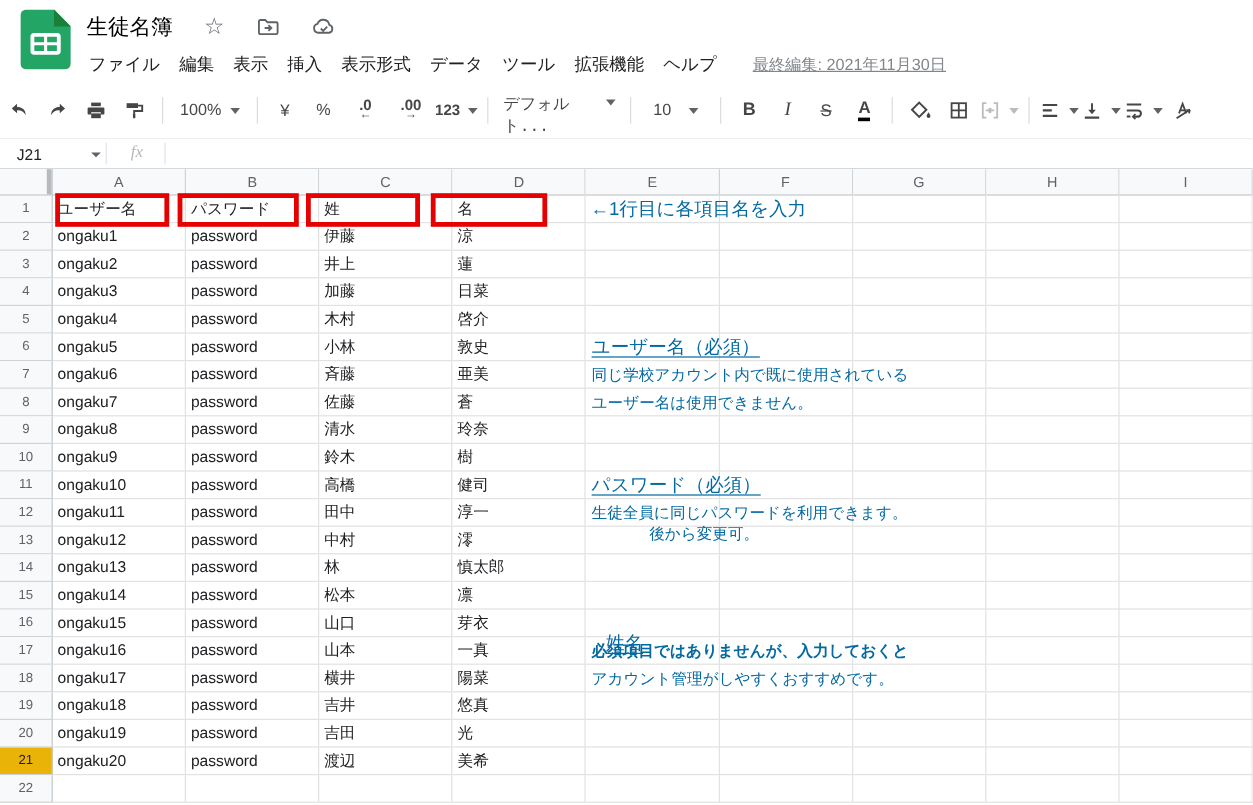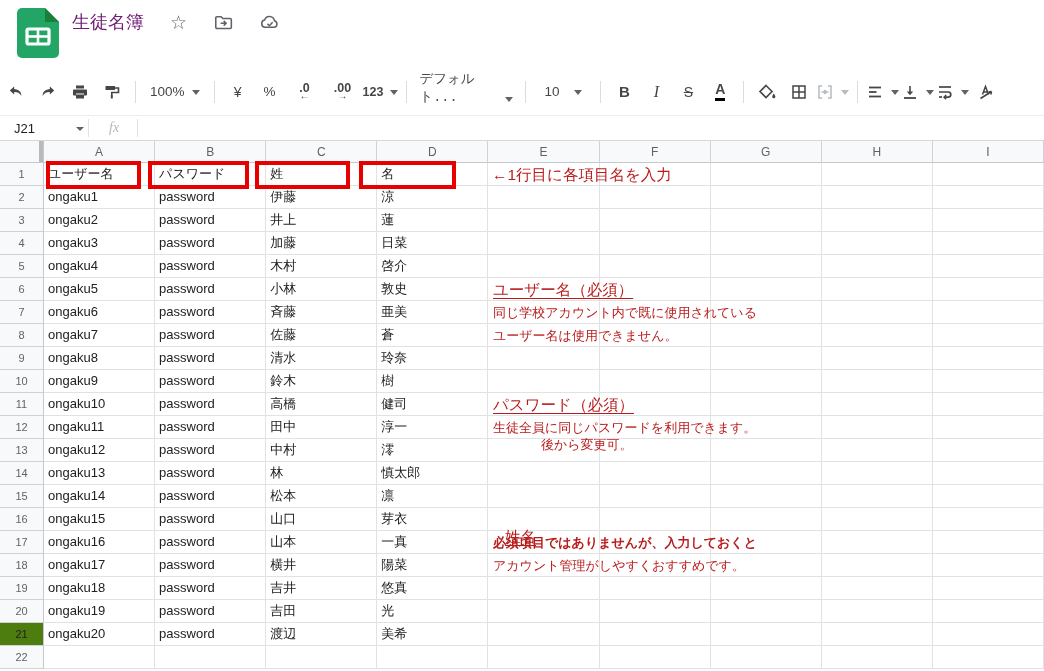--- a/index.html
+++ b/index.html
@@ -4,21 +4,21 @@
 <style>
   * { box-sizing: border-box; margin: 0; padding: 0; }
   html,body { width:1044px; height:671px; overflow:hidden; background:#fff;
     font-family:"Liberation Sans","DejaVu Sans",sans-serif; }
   body { position:relative; color:#202124; }
 
   
   .topbar { position:absolute; left:0; top:0; width:1044px; height:68px; background:#fff; }
   .logo { position:absolute; left:17px; top:8px; width:42px; height:50px; }
   .title-row { position:absolute; left:72px; top:10px; display:flex; align-items:center; }
-  .doc-title { font-size:18px; color:#701a75; }
+  .doc-title { font-size:18px; color:#000000; }
   .title-icon { margin-left:26px; color:#5f6368; display:flex; align-items:center; }
   .star-glyph { font-size:19px; line-height:19px; }
   .menu-row { position:absolute; left:66px; top:42px; display:flex; align-items:center; }
   .menu-item { font-size:14.5px; color:#202124; padding:2px 8px; border-radius:4px; cursor:default; }
   .last-edited { font-size:13.5px; color:#80868b; text-decoration:underline; margin-left:22px; }
 
   
   .toolbar { position:absolute; left:0; top:68px; width:1044px; height:48px;
     display:flex; align-items:center; border-bottom:1px solid #eceef0; }
   .tb-btn { height:28px; min-width:30px; display:flex; align-items:center; justify-content:center;
@@ -27,21 +27,21 @@
   .tb-sep { width:1px; height:22px; background:#dadce0; margin:0 7px; }
   .caret { width:0; height:0; border:4px solid transparent; border-top:5px solid #5f6368; margin-left:7px; margin-top:5px; }
   .caret.light { border-top-color:#b8bcbf; }
   .tb-text { font-size:13.5px; color:#444746; }
   .zoom-box { display:flex; align-items:center; padding:0 6px; }
   .cur { font-size:14px; }
   .dec { display:flex; flex-direction:column; align-items:center; line-height:10px; margin:0 4px; }
   .dec .num { font-size:12.5px; font-weight:bold; color:#444746; }
   .dec .arr { font-size:10px; color:#444746; margin-top:-2px; }
   .fmt123 { font-size:12.5px; font-weight:bold; }
-  .font-box { display:flex; align-items:flex-end; width:102px; padding:0 4px; justify-content:space-between;font-family:Liberation Mono, monospace; }
+  .font-box { display:flex; align-items:flex-start; width:102px; padding:0 4px; justify-content:space-between;font-family:Liberation Mono, monospace; }
   .size-box { display:flex; align-items:center; width:58px; padding:0 10px; justify-content:space-between; }
   .b-glyph { font-weight:bold; font-size:15px; }
   .i-glyph { font-style:italic; font-family:"Liberation Serif",serif; font-size:16px; }
   .s-glyph { text-decoration:line-through; font-size:14px; }
   .a-glyph { font-size:14px; font-weight:bold; line-height:14px; padding-bottom:2px; border-bottom:3px solid #000; }
   .disabled { color:#b8bcbf; }
 
   
   .fbar { position:absolute; left:0; top:116px; width:1044px; height:25px;
     display:flex; align-items:center; border-bottom:1px solid #d5d8db; }
@@ -55,27 +55,27 @@
   .grid { position:absolute; left:0; top:141px; width:1044px; height:530px; background:#fff; }
   .gr-row { display:flex; width:1044px; }
   .head-row { height:22px; }
   .data-row { height:23px; }
   .corner { width:44px; background:#f8f9fa; border-right:1px solid #c6c9cc; border-bottom:1px solid #c6c9cc; position:relative; }
   .corner .grip { position:absolute; right:0; top:0; width:4px; height:100%; background:#b7bbbe; }
   .col-h { flex:1; background:#f8f9fa; border-right:1px solid #d0d3d6; border-bottom:1px solid #c6c9cc;
     font-size:12px; color:#5f6368; display:flex; align-items:center; justify-content:center; }
   .row-h { width:44px; background:#f8f9fa; border-right:1px solid #c6c9cc; border-bottom:1px solid #d0d3d6;
     font-size:11px; color:#5f6368; display:flex; align-items:center; justify-content:center; }
-  .row-h.active { background:#4d7c0f; color:#202124; }
+  .row-h.active { background:#eab308; color:#202124; }
   .cell { flex:1; border-right:1px solid #e2e2e2; border-bottom:1px solid #e2e2e2;
     font-size:13px; color:#202124; line-height:22px; padding-left:4px; white-space:nowrap; overflow:visible; }
 
   
   .red-box { position:absolute; border:4px solid #e60000; height:28px; top:20px; }
-  .ann { position:absolute; color:#b91c1c; white-space:nowrap; line-height:23px; }
+  .ann { position:absolute; color:#0369a1; white-space:nowrap; line-height:23px; }
   .ann-arrow { left:492px; top:22px; font-size:15.5px; font-weight:500; }
   .ann-title { font-size:15.5px; font-weight:500; text-decoration:underline; text-underline-offset:3px; }
   .ann-line { font-size:13px; }
 </style>
 </head>
 <body>
 
 <div class="topbar">
   <svg class="logo" viewBox="0 0 42 50">
     <path d="M5 0 h23 l14 14 v31 a5 5 0 0 1 -5 5 H5 a5 5 0 0 1 -5 -5 V5 a5 5 0 0 1 5 -5 Z" fill="#23a566"></path>
@@ -95,20 +95,32 @@
       </svg>
     </span>
     <span class="title-icon">
       <svg width="22" height="20" viewBox="0 0 20 18" fill="none" stroke="#5f6368" stroke-width="1.4">
         <path d="M5.6 13.8 a3.4 3.4 0 0 1 -.5 -6.7 A4.6 4.6 0 0 1 14 7.8 a3.1 3.1 0 0 1 0 6 Z"></path>
         <path d="M7.6 10.6 l1.8 1.8 3-3.2"></path>
       </svg>
     </span>
   </div>
 
+  <div class="menu-row">
+    <span class="menu-item">ファイル</span>
+    <span class="menu-item">編集</span>
+    <span class="menu-item">表示</span>
+    <span class="menu-item">挿入</span>
+    <span class="menu-item">表示形式</span>
+    <span class="menu-item">データ</span>
+    <span class="menu-item">ツール</span>
+    <span class="menu-item">拡張機能</span>
+    <span class="menu-item">ヘルプ</span>
+    <span class="last-edited">最終編集: 2021年11月30日</span>
+  </div>
 </div>
 
 <div class="toolbar">
   <span class="tb-btn">
     <svg width="18" height="18" viewBox="0 0 18 18" fill="#444746">
       <path d="M7.2 3.4 L2.8 7.4 L7.2 11.4 V9 C10.6 8.8 12.9 10 14.3 13 C14.6 8.4 11.3 6.2 7.2 6.2 Z"></path>
     </svg>
   </span>
   <span class="tb-btn">
     <svg width="18" height="18" viewBox="0 0 18 18" fill="#444746">

